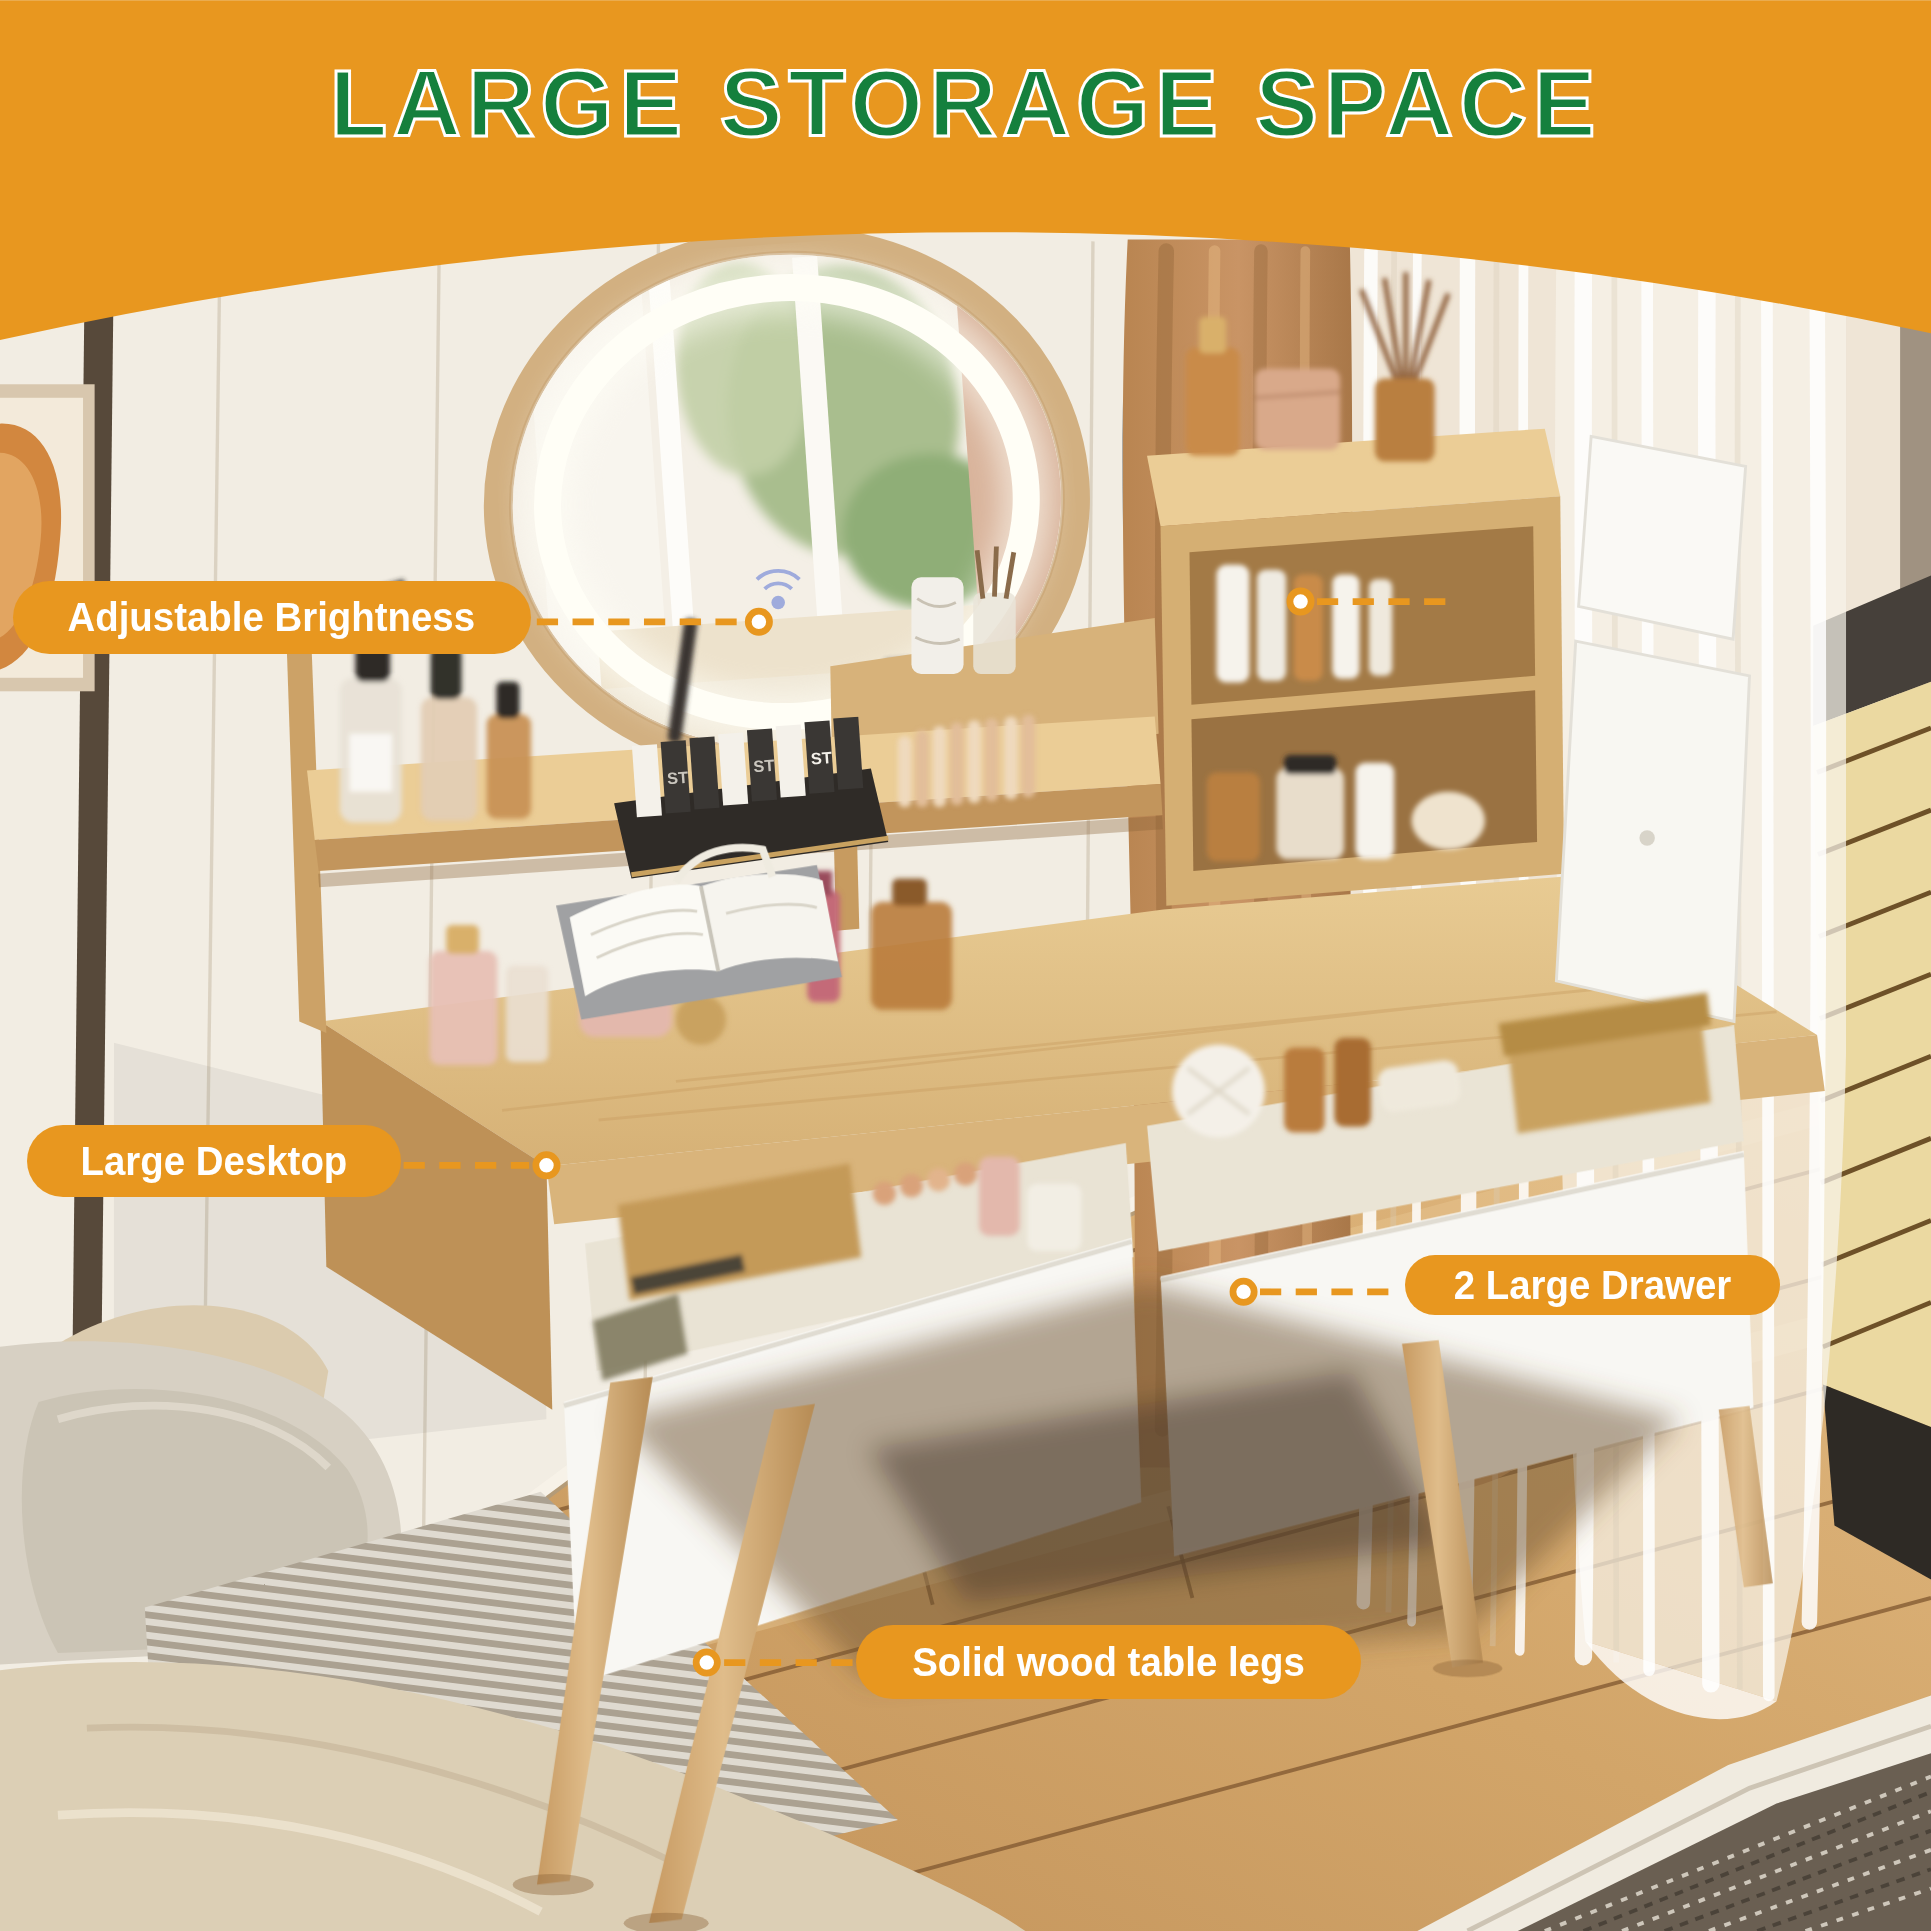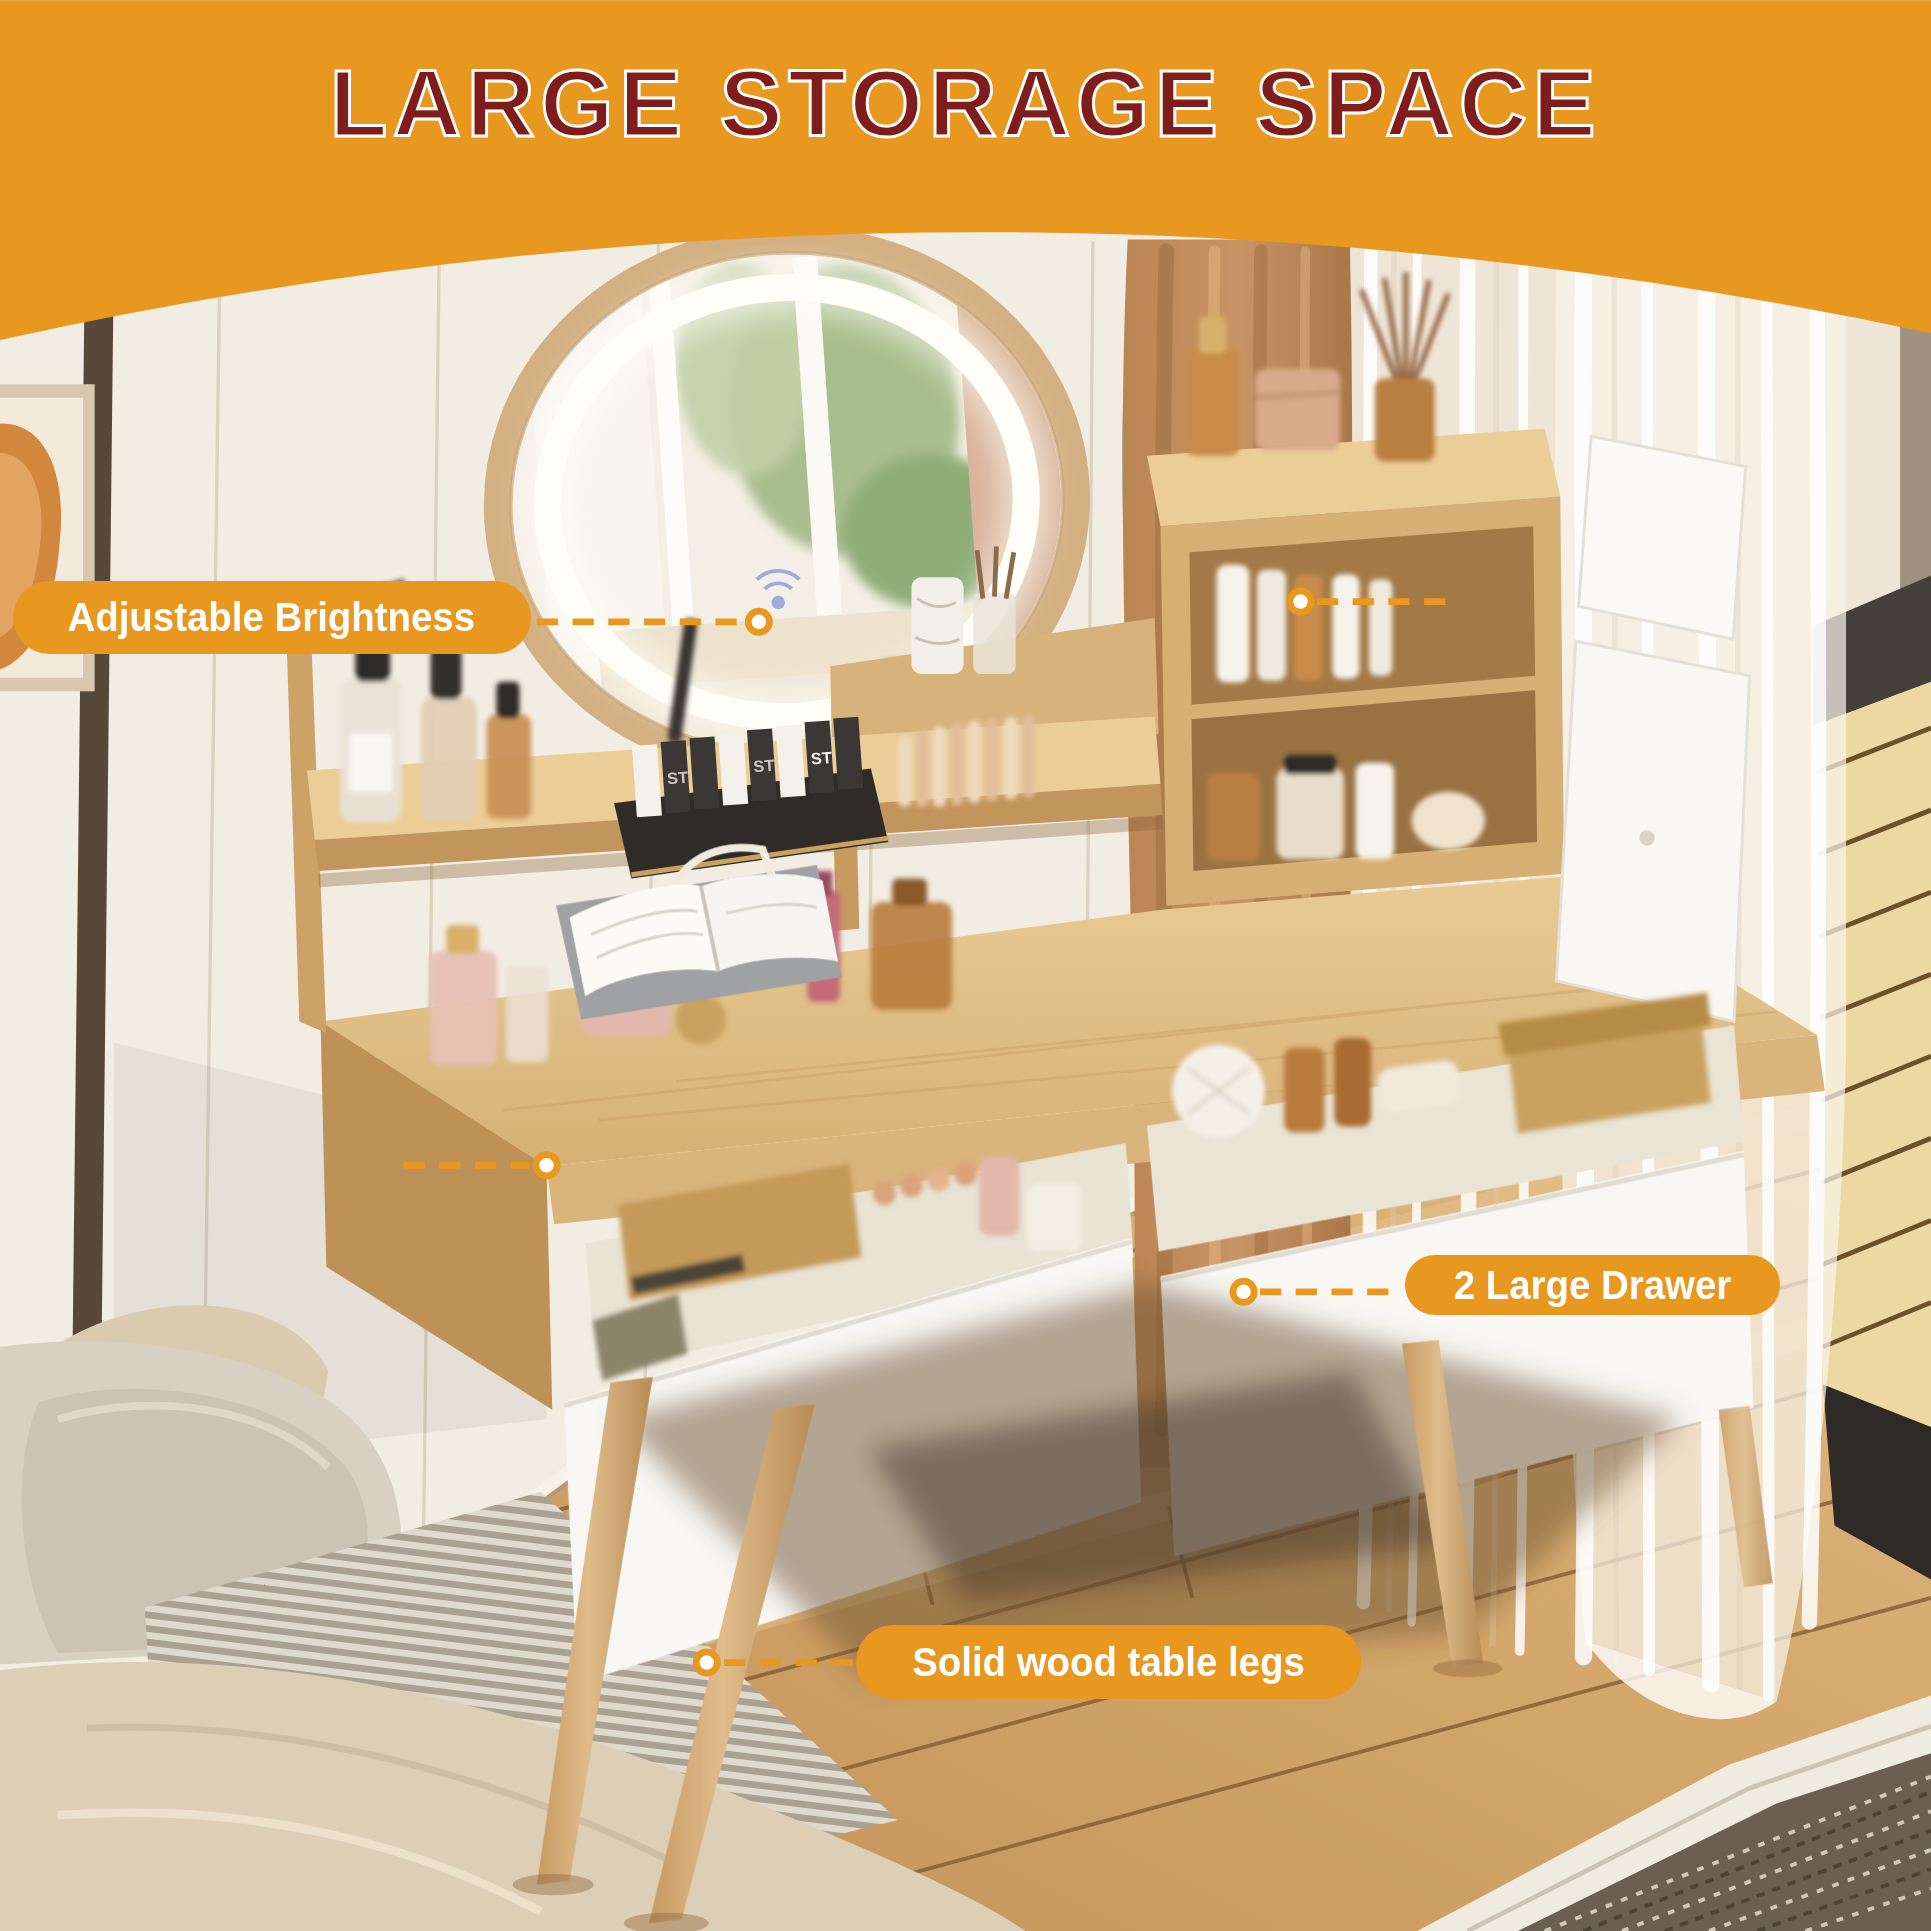--- a/index.html
+++ b/index.html
@@ -2,21 +2,21 @@
 <html><head>
 <meta charset="utf-8">
 <style>
   html,body{margin:0;padding:0;background:#fff;}
   #stage{position:relative;width:1931px;height:1931px;overflow:hidden;
          font-family:"Liberation Sans",sans-serif;background:#F2EDE3;}
   #stage svg{display:block;}
   .layer{position:absolute;left:0;top:0;}
   
   .title{position:absolute;left:0;top:50px;width:1931px;text-align:center;
-         color:#7f1d1d;font-size:94px;font-weight:bold;letter-spacing:5.8px;
+         color:#15803d;font-size:94px;font-weight:bold;letter-spacing:5.8px;
          -webkit-text-stroke:2.9px #FFFFFF;white-space:nowrap;}
   
   .pill{position:absolute;background:#E8971F;border-radius:965px;
         display:flex;align-items:center;justify-content:center;
         color:#FFFFFF;font-weight:bold;font-size:40px;white-space:nowrap;}
   .pill span{transform:scaleX(.96);}
 </style>
 </head>
 <body>
 
@@ -424,20 +424,23 @@
       <circle cx="1347" cy="623" r="11"></circle>
       <circle cx="566" cy="1207" r="11"></circle>
       <circle cx="1288" cy="1338" r="11"></circle>
       <circle cx="732" cy="1722" r="11"></circle>
     </g>
   </svg>
 
   <div class="pill" style="left:12.6px;top:581px;width:518px;height:73px;">
     <span>Adjustable Brightness</span>
   </div>
+  <div class="pill" style="left:27px;top:1125px;width:374px;height:72px;">
+    <span>Large Desktop</span>
+  </div>
   <div class="pill" style="left:1405px;top:1255px;width:375px;height:60px;">
     <span>2 Large Drawer</span>
   </div>
   <div class="pill" style="left:856px;top:1625px;width:505px;height:74px;align-items:center;">
     <span>Solid wood table legs</span>
   </div>
 
 </div>
 
 

